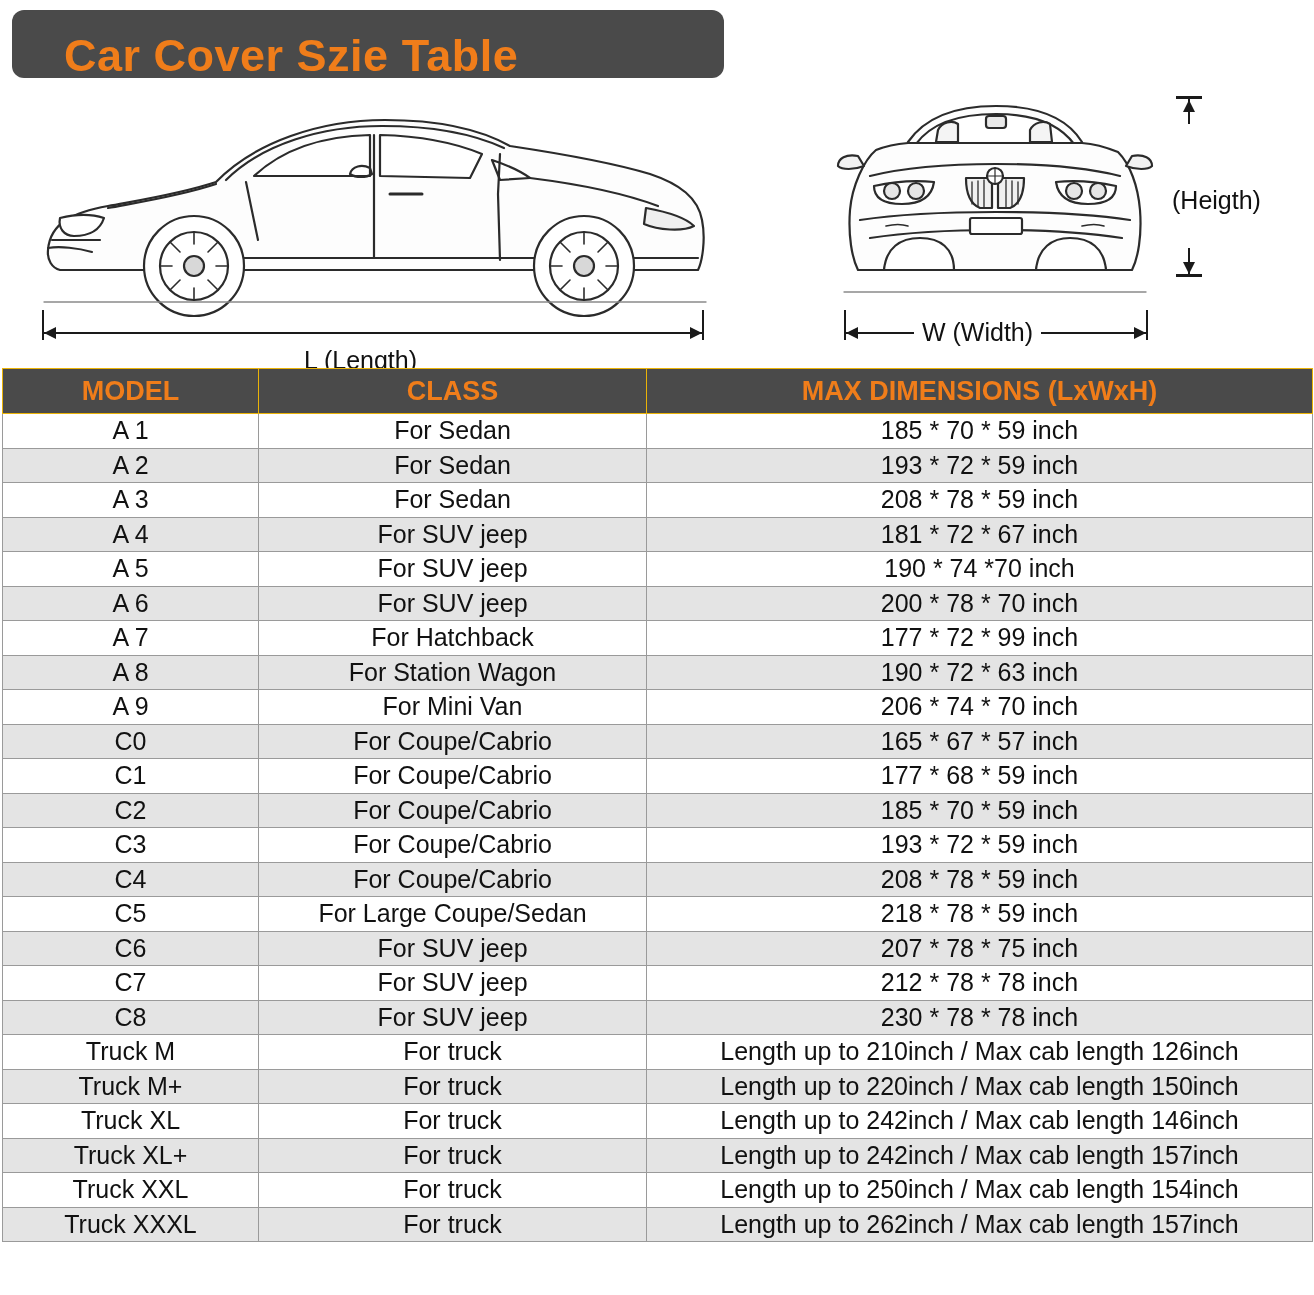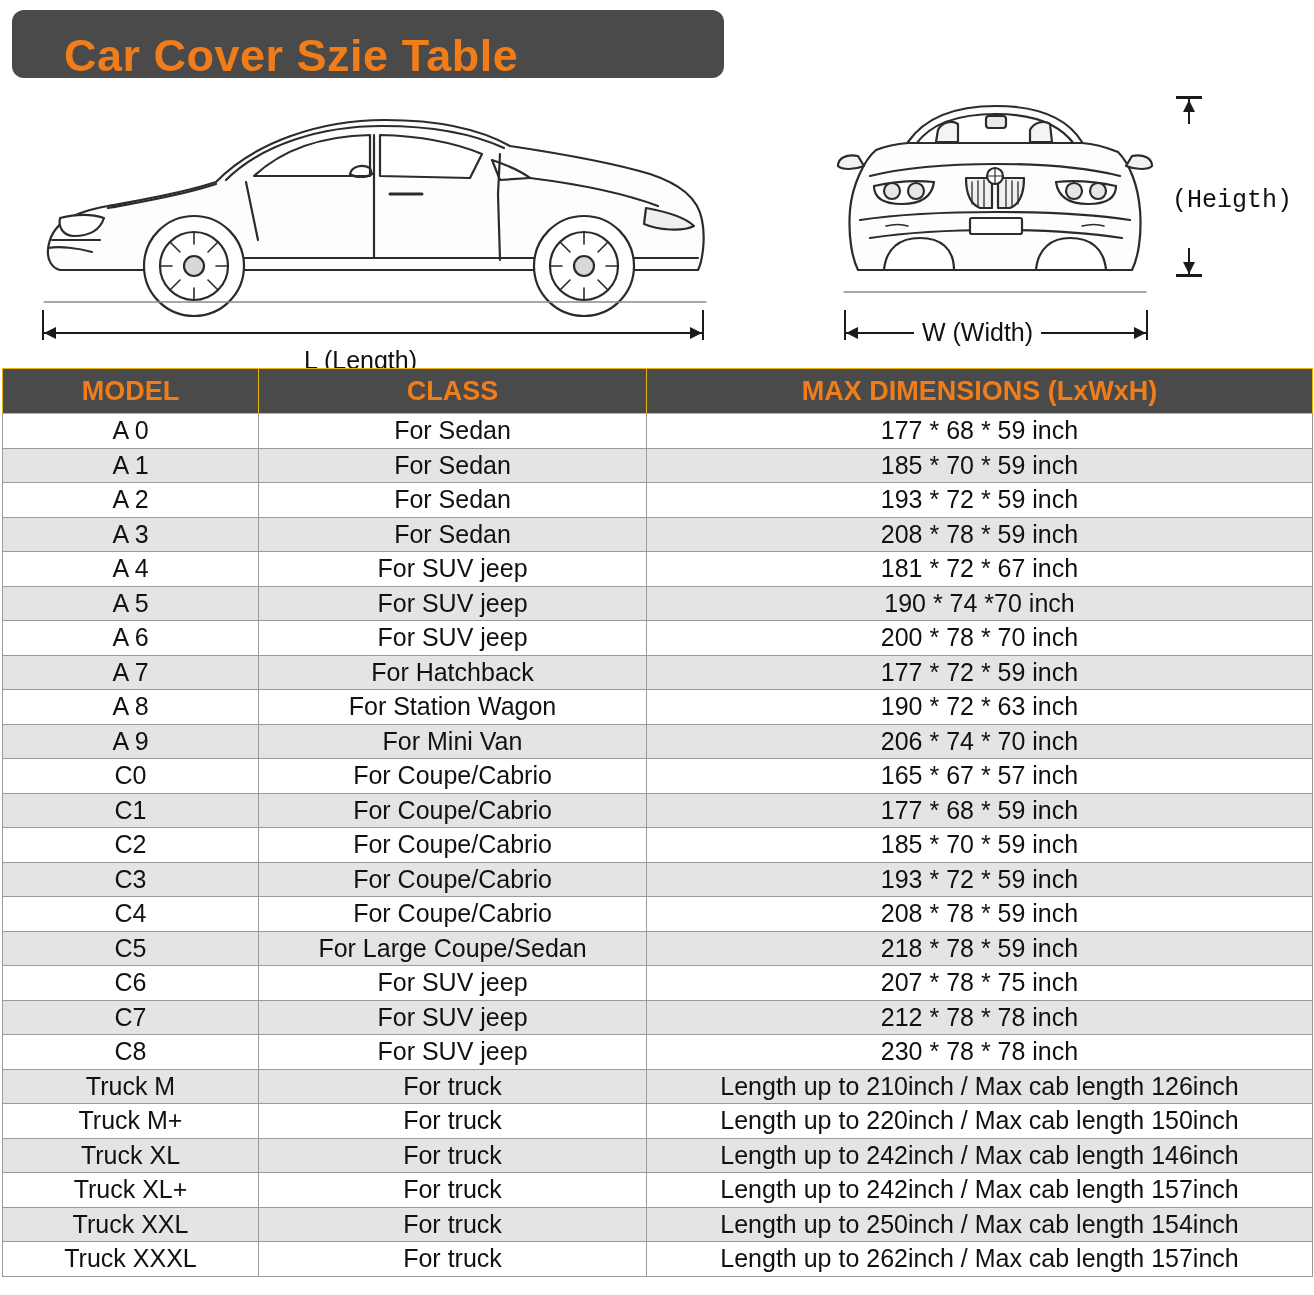--- a/index.html
+++ b/index.html
@@ -281,43 +281,38 @@
   <div class="arrow-left" style="left:846px; top:249px;"></div>
   <div class="arrow-right" style="left:1134px; top:249px;"></div>
   <div class="dim-label" style="left:914px; top:240px; background:#fff; padding:0 8px;">W (Width)</div>
 
   <div class="dim-line" style="left:1176px; top:18px; width:26px; height:3px;"></div>
   <div class="dim-cap" style="left:1188px; top:18px; height:28px;"></div>
   <div class="arrow-up" style="left:1183px; top:22px;"></div>
   <div class="dim-line" style="left:1176px; top:196px; width:26px; height:3px;"></div>
   <div class="dim-cap" style="left:1188px; top:170px; height:28px;"></div>
   <div class="arrow-down" style="left:1183px; top:184px;"></div>
-  <div class="dim-label" style="left:1172px; top:108px;font-family:Liberation Mono, monospace;">(Heigth)</div>
+  <div class="dim-label" style="left:1172px; top:108px;">(Heigth)</div>
 </div>
 
 <table class="size-table">
   <colgroup>
     <col class="col-model">
       <col class="col-class">
       <col class="col-dims">
   </colgroup>
   <thead>
     <tr>
       <th>MODEL</th>
       <th>CLASS</th>
       <th>MAX DIMENSIONS (LxWxH)</th>
     </tr>
   </thead>
   <tbody>
       <tr>
-        <td>A 0</td>
-        <td>For Sedan</td>
-        <td>177 * 68 * 59 inch</td>
-      </tr>
-      <tr>
         <td>A 1</td>
         <td>For Sedan</td>
         <td>185 * 70 * 59 inch</td>
       </tr>
       <tr>
         <td>A 2</td>
         <td>For Sedan</td>
         <td>193 * 72 * 59 inch</td>
       </tr>
       <tr>
@@ -336,21 +331,21 @@
         <td>190 * 74  *70 inch</td>
       </tr>
       <tr>
         <td>A 6</td>
         <td>For SUV jeep</td>
         <td>200 * 78 * 70 inch</td>
       </tr>
       <tr>
         <td>A 7</td>
         <td>For Hatchback</td>
-        <td>177 * 72 * 59 inch</td>
+        <td>177 * 72 * 99 inch</td>
       </tr>
       <tr>
         <td>A 8</td>
         <td>For Station Wagon</td>
         <td>190 * 72 * 63 inch</td>
       </tr>
       <tr>
         <td>A 9</td>
         <td>For Mini Van</td>
         <td>206 * 74 * 70 inch</td>

